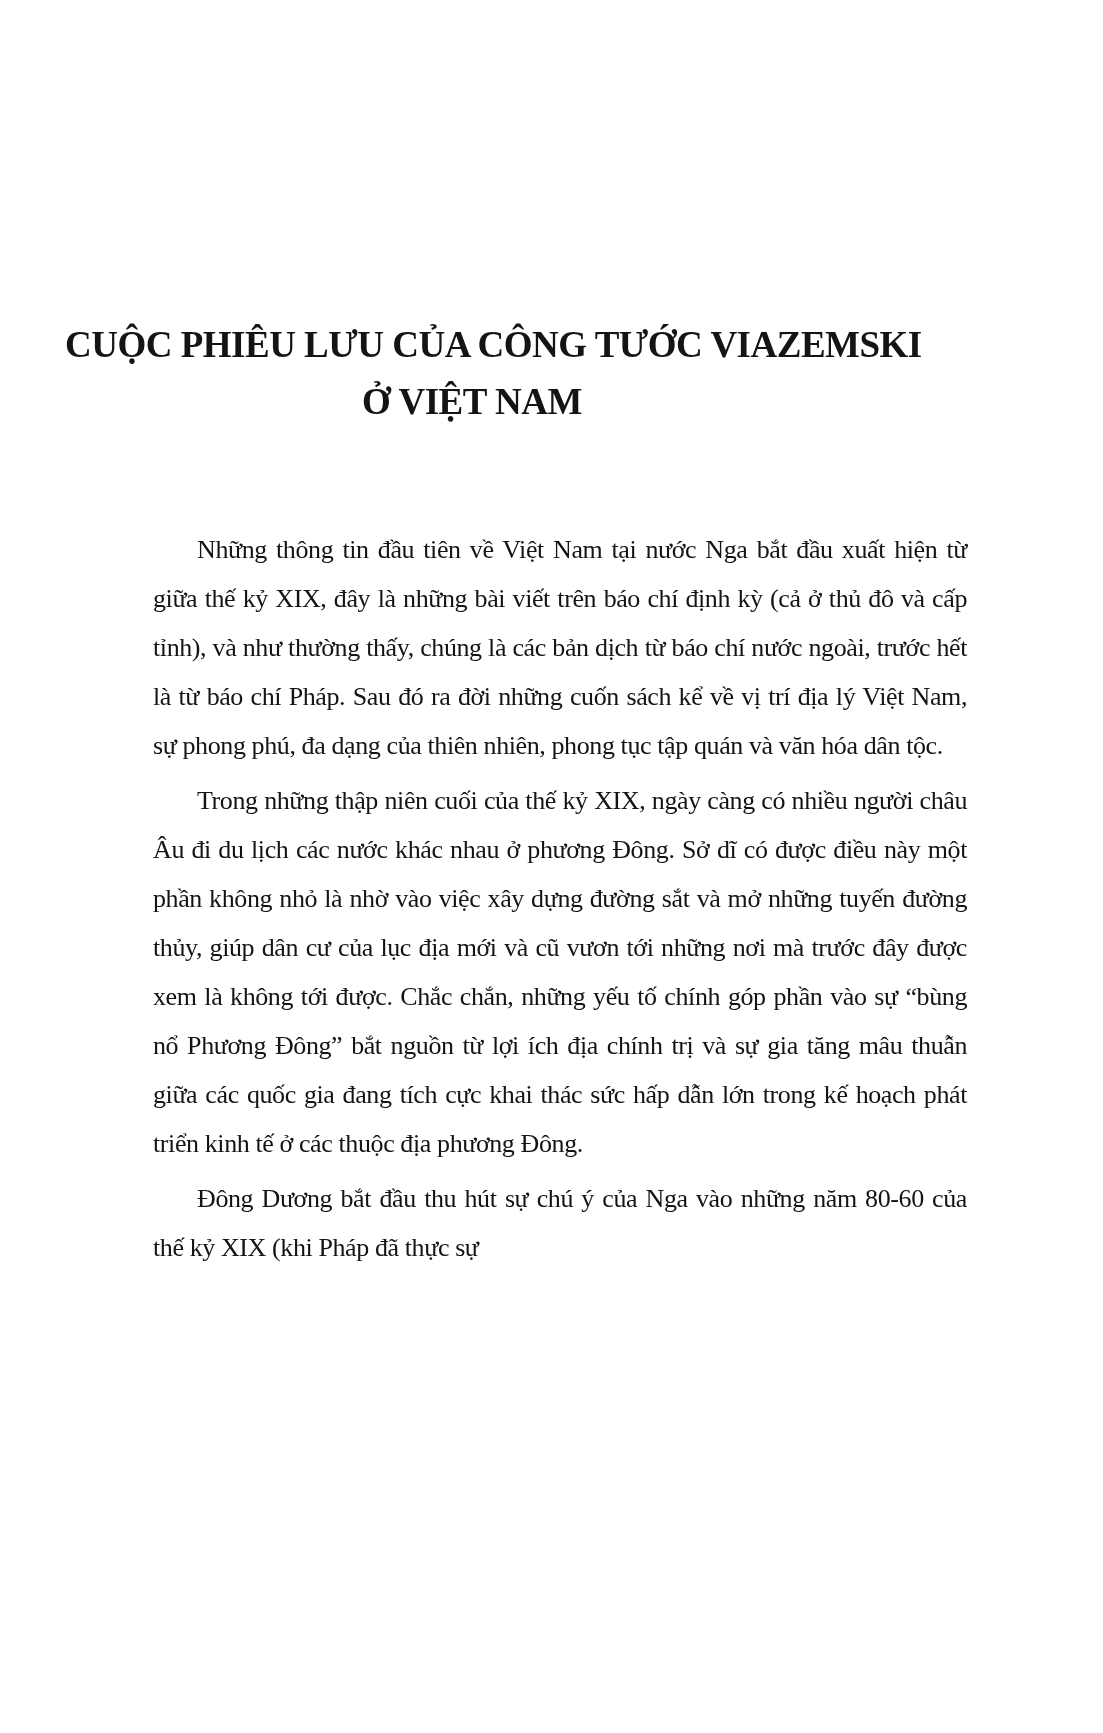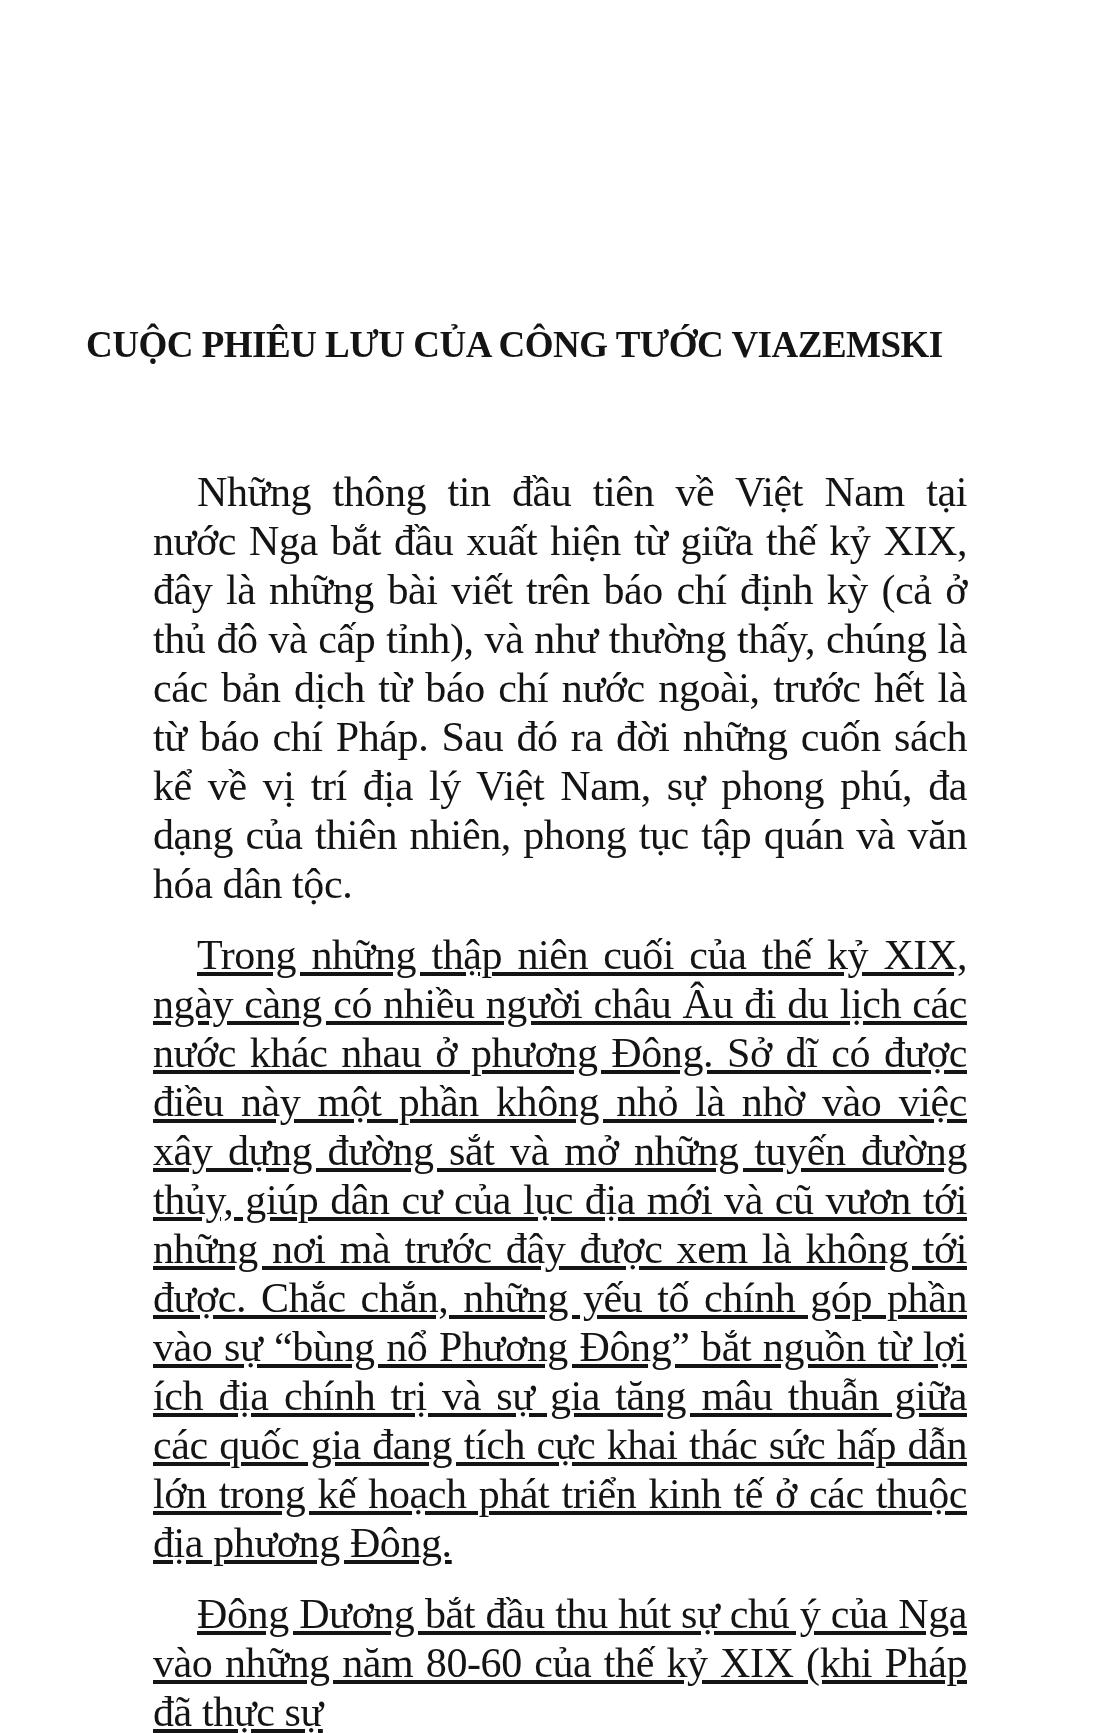--- a/index.html
+++ b/index.html
@@ -11,21 +11,21 @@
     position: relative;
     width: 1103px;
     height: 1733px;
     background: #ffffff;
     color: #141414;
     font-family: "Liberation Serif", serif;
     overflow: hidden;
   }
   .chapter-header {
     padding-top: 316px;
-    margin-left: 86px;
+    margin-left: 65px;
     width: 814px;
     text-align: center;
   }
   .chapter-title {
     margin: 0;
     font-size: 37px;
     line-height: 57px;
     font-weight: bold;
     letter-spacing: -0.5px;
   }
@@ -40,39 +40,39 @@
     font-weight: bold;
     letter-spacing: -0.5px;
   }
   .body-text {
     margin-top: 95px;
     margin-left: 153px;
     width: 814px;
   }
   .para {
     margin: 0;
-    font-size: 42px;
+    font-size: 26px;
     line-height: 49px;
     text-align: justify;
     text-indent: 44px;
     letter-spacing: -0.4px;
   }
   .para + .para {
-    margin-top: 22px;
-    text-decoration: underline;
+    margin-top: 6px;
   }
 </style>
 </head>
 <body>
 
 <div class="page">
 
   <header class="chapter-header">
     <h1 class="chapter-title">
       <span class="title-line">CUỘC PHIÊU LƯU CỦA CÔNG TƯỚC VIAZEMSKI</span>
+      <span class="title-line">Ở VIỆT NAM</span>
     </h1>
   </header>
 
   <main class="body-text">
     <p class="para">Những thông tin đầu tiên về Việt Nam tại nước Nga bắt đầu xuất hiện từ giữa thế kỷ XIX, đây là những bài viết trên báo chí định kỳ (cả ở thủ đô và cấp tỉnh), và như thường thấy, chúng là các bản dịch từ báo chí nước ngoài, trước hết là từ báo chí Pháp. Sau đó ra đời những cuốn sách kể về vị trí địa lý Việt Nam, sự phong phú, đa dạng của thiên nhiên, phong tục tập quán và văn hóa dân tộc.</p>
     <p class="para">Trong những thập niên cuối của thế kỷ XIX, ngày càng có nhiều người châu Âu đi du lịch các nước khác nhau ở phương Đông. Sở dĩ có được điều này một phần không nhỏ là nhờ vào việc xây dựng đường sắt và mở những tuyến đường thủy, giúp dân cư của lục địa mới và cũ vươn tới những nơi mà trước đây được xem là không tới được. Chắc chắn, những yếu tố chính góp phần vào sự “bùng nổ Phương Đông” bắt nguồn từ lợi ích địa chính trị và sự gia tăng mâu thuẫn giữa các quốc gia đang tích cực khai thác sức hấp dẫn lớn trong kế hoạch phát triển kinh tế ở các thuộc địa phương Đông.</p>
     <p class="para">Đông Dương bắt đầu thu hút sự chú ý của Nga vào những năm 80-60 của thế kỷ XIX (khi Pháp đã thực sự</p>
   </main>
 
 </div>

